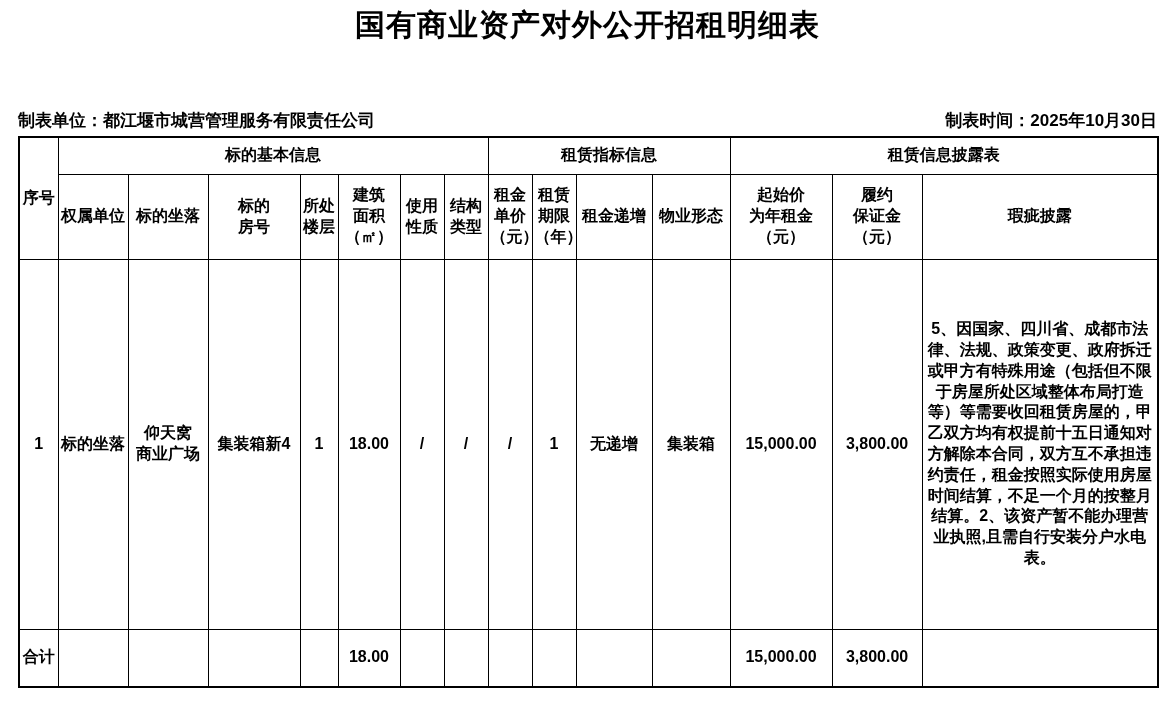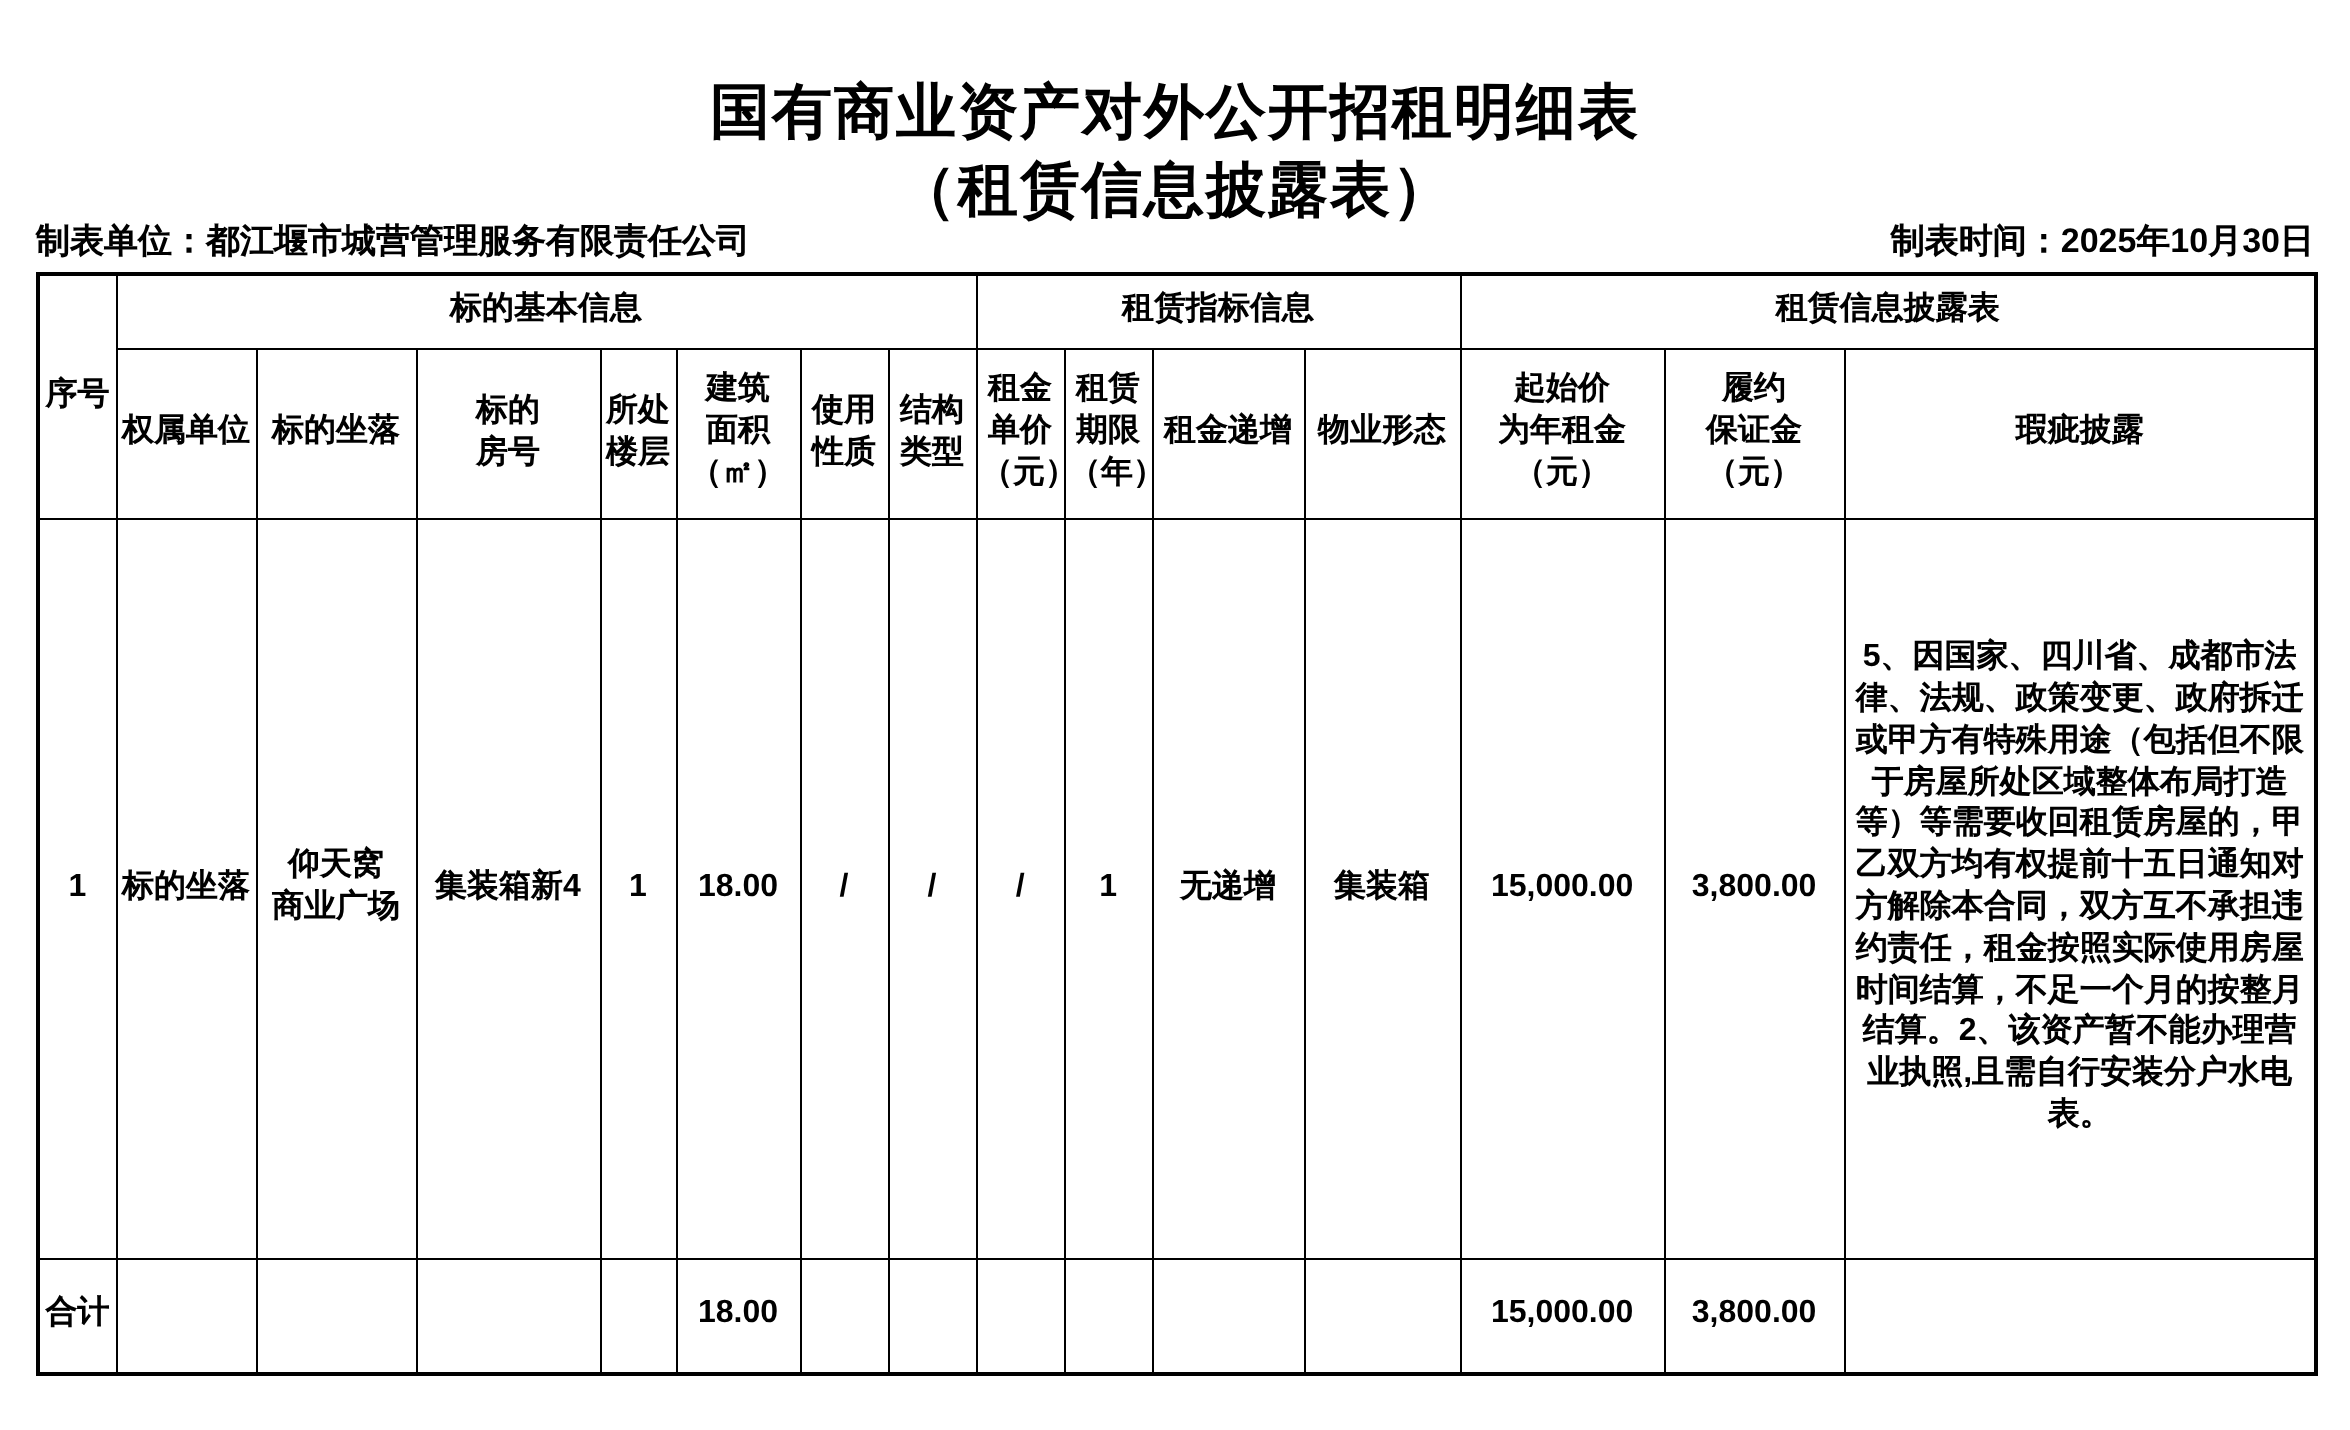--- a/index.html
+++ b/index.html
@@ -14,21 +14,20 @@
   }
   .title-block {
     position: absolute;
     top: 5px; left: 0; width: 100%;
     text-align: center;
     font-family: "Liberation Serif", serif;
     font-weight: 700;
     font-size: 30px;
     line-height: 39px;
     letter-spacing: 1px;
-    margin-top: 32px;
   }
   .meta-row {
     position: absolute;
     top: 109px; left: 18px; width: 1139px;
     font-weight: 700;
     font-size: 17px;
     text-align: center;
   }
   .meta-unit { float: left; }
   .meta-time { float: right; }
@@ -64,21 +63,20 @@
     white-space: normal;
   }
 </style>
 </head>
 <body>
 
 <div class="page">
 
   <div class="title-block">
     <div>国有商业资产对外公开招租明细表</div>
-    <div>（租赁信息披露表）</div>
   </div>
 
   <div class="meta-row">
     <span class="meta-unit">制表单位：都江堰市城营管理服务有限责任公司</span>
     <span class="meta-time">制表时间：2025年10月30日</span>
   </div>
 
   <table class="disclosure">
     <colgroup>
       <col style="width:39px">

